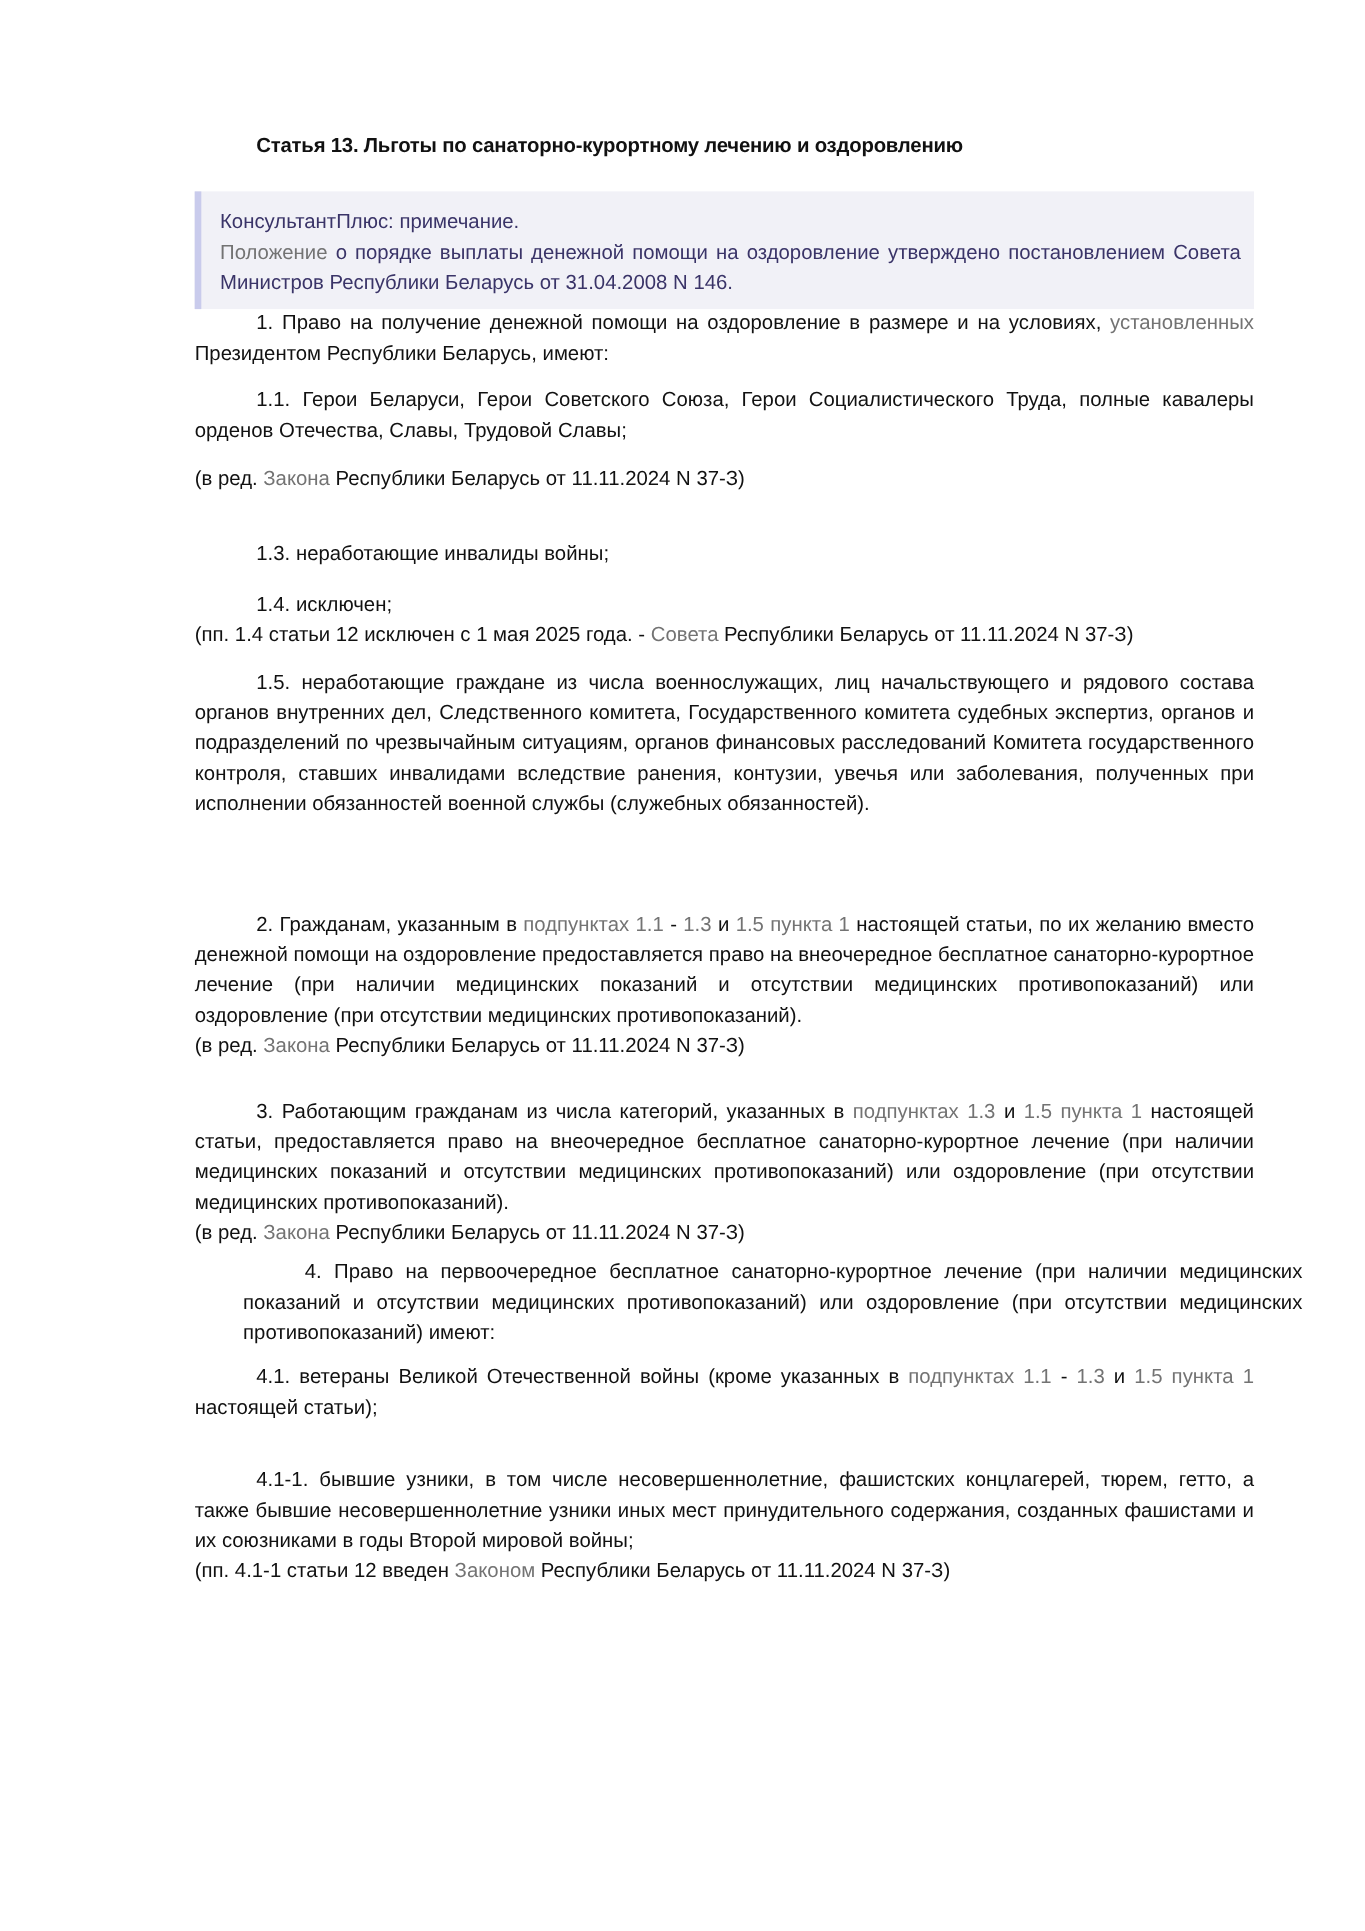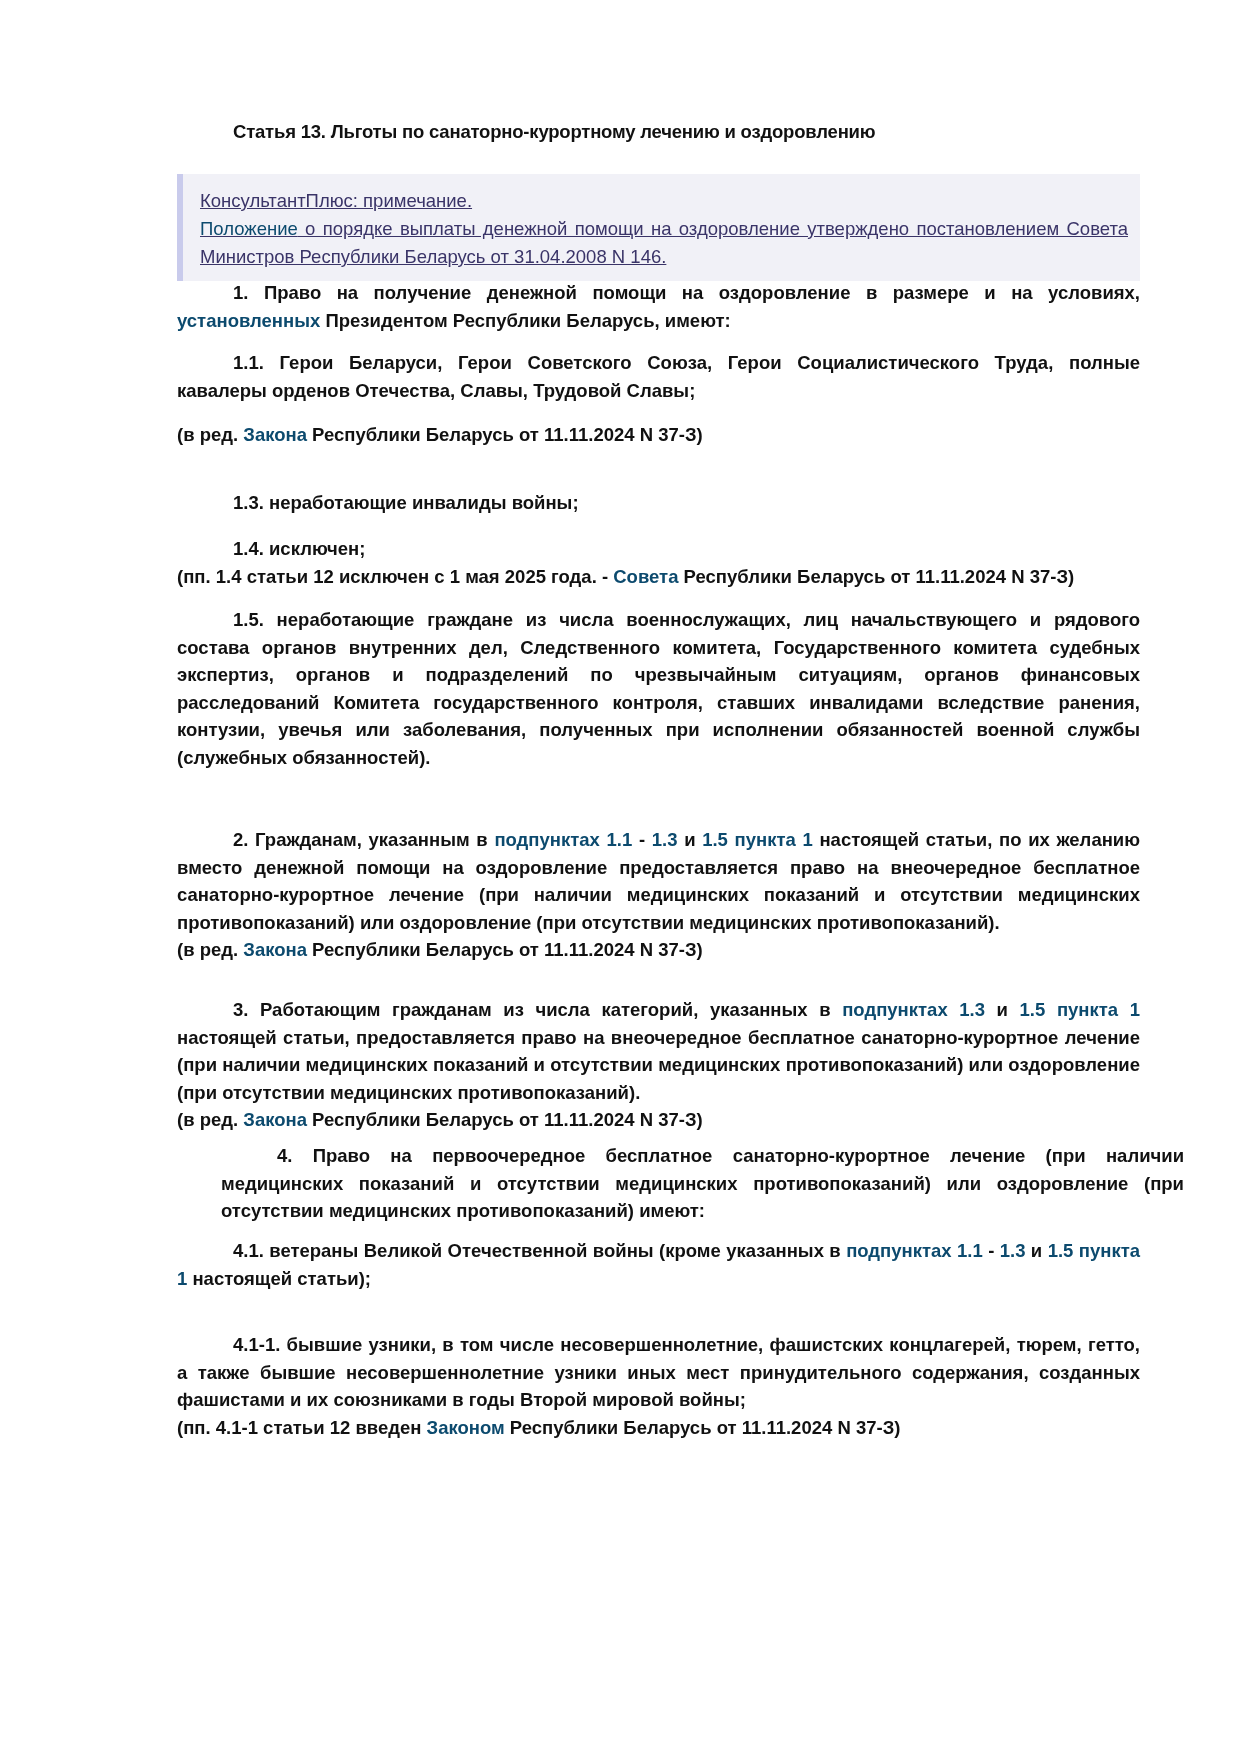--- a/index.html
+++ b/index.html
@@ -37,37 +37,35 @@
       top: 174px;
       width: 963px;
       height: 107px;
       background: #f1f1f7;
       border-left: 6px solid #c9cbec;
       box-sizing: border-box;
       padding: 13px 12px 0 17px;
       color: #3a3468;
       font-size: 18.5px;
       line-height: 28px;
-      text-decoration: underline;
     }
     .note .line { display: block; }
     .note .justify {
       text-align: justify;
       text-align-last: left;
     }
-    .link { color: #0c4a6e; text-decoration: none; cursor: pointer; }
+    .link { color: #737373; text-decoration: none; cursor: pointer; }
     .para {
       position: absolute;
       left: 0;
       width: 963px;
       font-size: 18.5px;
       line-height: 27.6px;
       text-align: justify;
       color: #111111;
-      font-weight: bold;
     }
     .para .indent { display: inline-block; width: 56px; }
     .para .last { text-align-last: left; }
     .block { display: block; text-align: justify; }
     .nojust { text-align: left; }
   </style>
 </head>
 <body>
 
 <div class="page">

